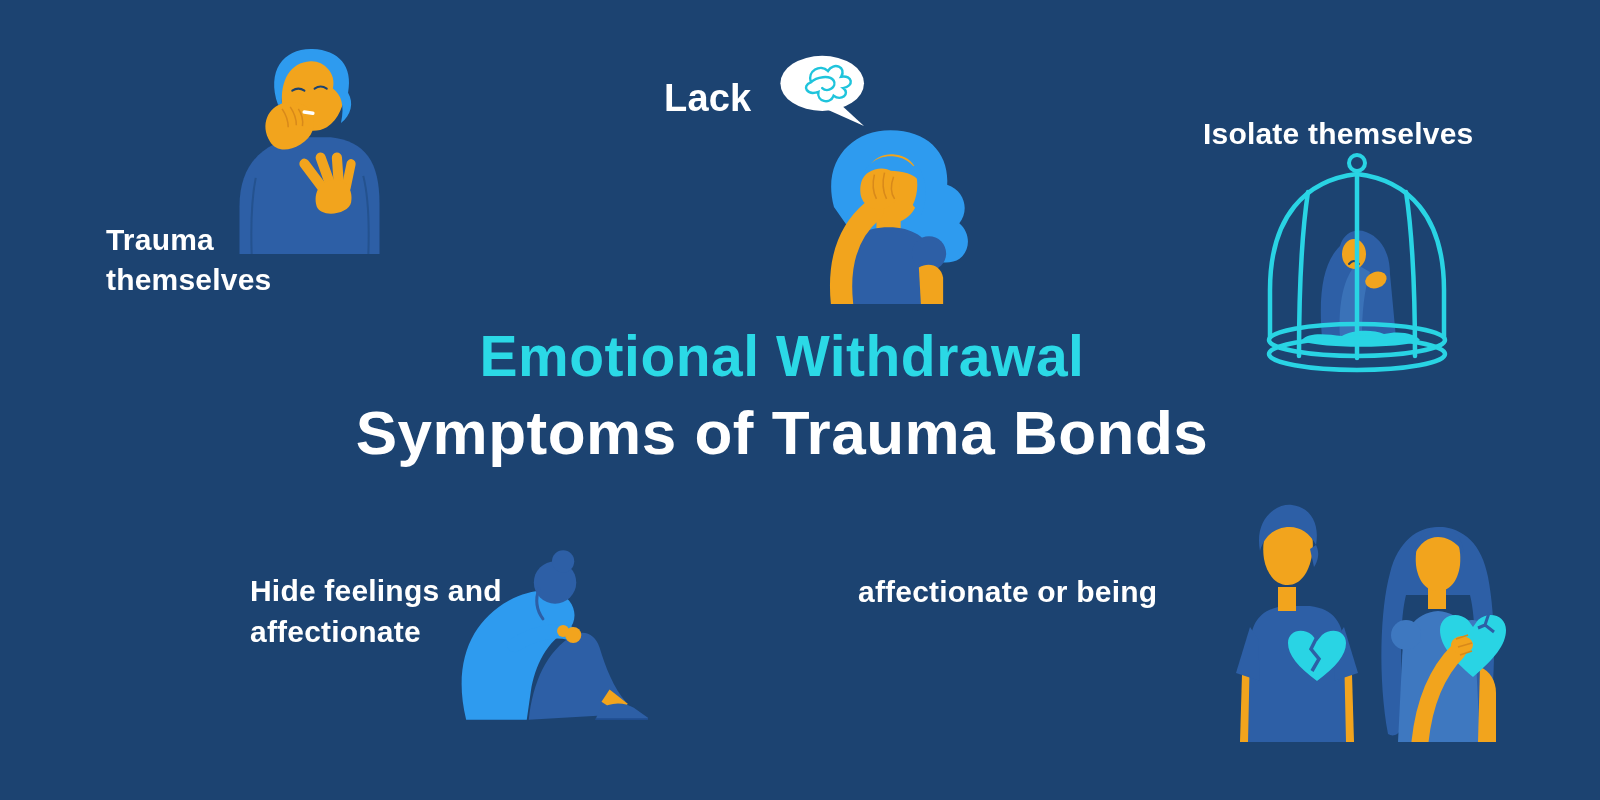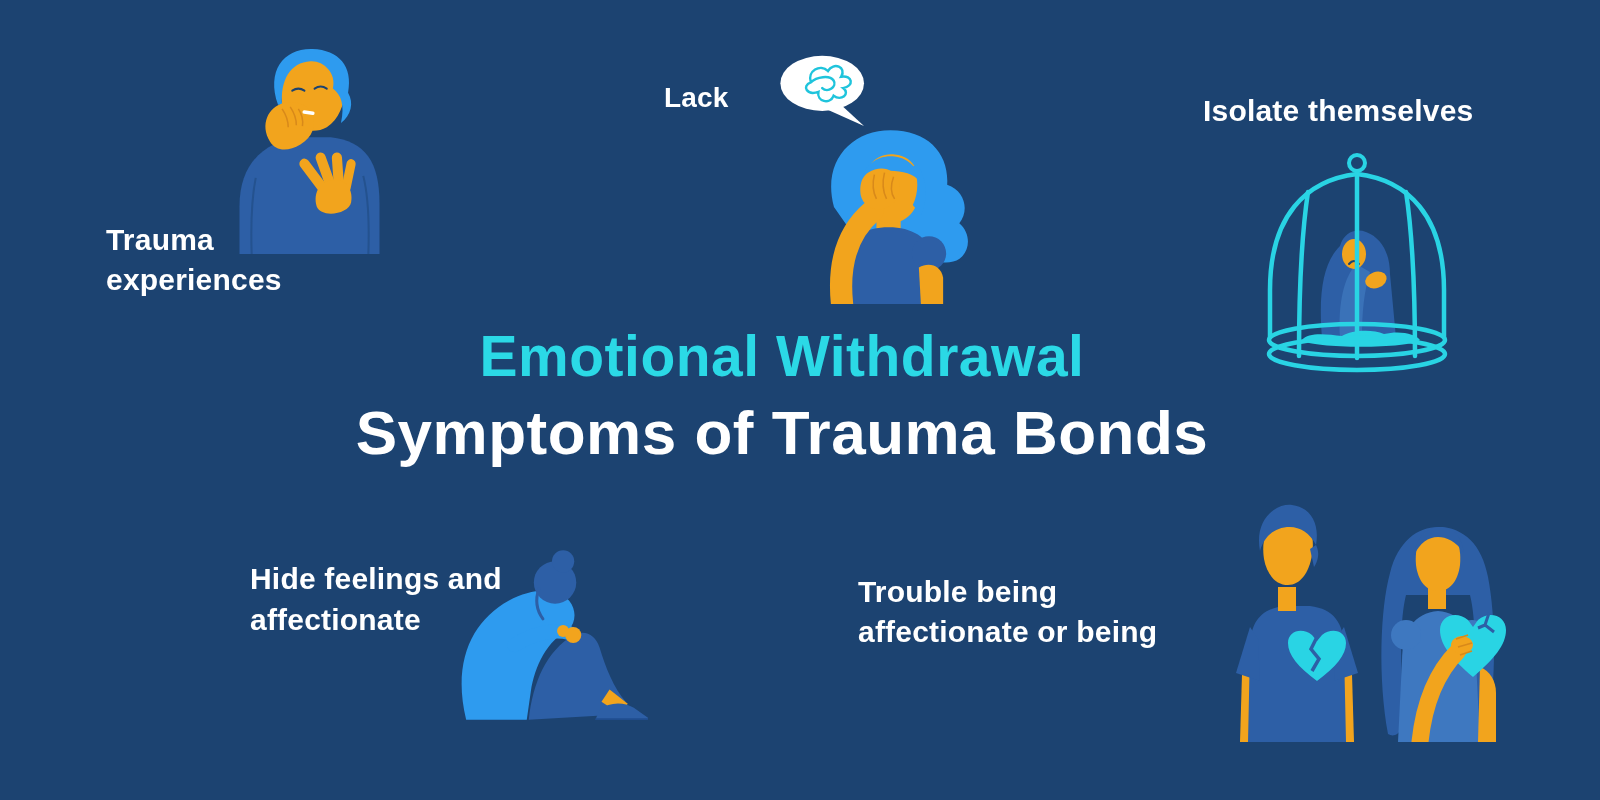--- a/index.html
+++ b/index.html
@@ -44,26 +44,26 @@
       <g stroke="#F2A41D" stroke-linecap="round" fill="none">
         <path d="M96,140 L78,116" stroke-width="10"></path>
         <path d="M104,138 L94,110" stroke-width="10"></path>
         <path d="M112,138 L110,110" stroke-width="10"></path>
         <path d="M119,140 L124,116" stroke-width="9"></path>
       </g>
       <path d="M90,158 C86,144 94,132 108,132 C120,132 126,142 124,154 C122,166 94,170 90,158 Z" fill="#F2A41D"></path>
     </svg>
     <div class="label" style="left:106px;top:220px">
       <span>Trauma</span>
-      <span>experiences</span>
+      <span>themselves</span>
     </div>
   </div>
 
   <div class="group">
-    <div class="label" style="left:664px;top:78px;font-size:28px">
+    <div class="label" style="left:664px;top:78px;font-size:38px">
       <span>Lack</span>
     </div>
     <svg class="illus" style="left:778px;top:52px;width:96px;height:76px" viewBox="0 0 100 80">
       <ellipse cx="46" cy="33" rx="44" ry="29" fill="#FFFFFF"></ellipse>
       <path d="M64,54 L90,78 L50,60 Z" fill="#FFFFFF"></path>
       <path d="M34,32 C30,20 44,12 52,20 C58,10 72,16 66,26 C78,24 80,36 68,38 C76,44 66,52 58,46 C54,56 40,52 42,42 C30,46 24,36 34,32 C40,26 54,24 58,30 C62,36 52,44 46,38" stroke="#1FC4DC" stroke-width="2.6" fill="none" stroke-linecap="round"></path>
     </svg>
     <svg class="illus" style="left:775px;top:114px;width:218px;height:190px" viewBox="0 0 215 188">
       <path d="M58,92 C46,48 74,16 114,16 C152,16 172,40 170,70 C188,76 192,96 182,108 C196,120 192,142 176,146 C162,150 152,142 148,130 L86,132 Z" fill="#2E9BEF"></path>
       <path d="M100,96 L124,96 L124,126 L100,126 Z" fill="#F2A41D"></path>
@@ -73,21 +73,21 @@
       <path d="M58,188 L62,152 C66,124 86,112 112,112 C140,112 156,126 160,152 L163,188 Z" fill="#2D5FA6"></path>
       <circle cx="152" cy="138" r="17" fill="#2D5FA6"></circle>
       <path d="M142,152 C152,146 164,150 166,162 L166,188 L144,188 Z" fill="#F2A41D"></path>
       <path d="M66,188 C62,150 70,118 96,96" stroke="#F2A41D" stroke-width="22" stroke-linecap="round" fill="none"></path>
       <path d="M92,58 C104,50 118,54 122,66 C126,78 118,92 106,94 C94,96 84,88 84,76 C84,68 86,62 92,58 Z" fill="#F2A41D"></path>
       <path d="M98,60 C96,68 96,76 100,84 M108,58 C106,66 106,76 110,84 M117,62 C114,70 114,78 118,84" stroke="#D8891A" stroke-width="1.5" fill="none"></path>
     </svg>
   </div>
 
   <div class="group">
-    <div class="label" style="left:1203px;top:91px">
+    <div class="label" style="left:1203px;top:114px">
       <span>Isolate themselves</span>
     </div>
     <svg class="illus" style="left:1250px;top:150px;width:215px;height:228px" viewBox="0 0 215 228">
       <circle cx="107" cy="13" r="8" stroke="#29D4E4" stroke-width="4" fill="none"></circle>
       <path d="M20,188 L20,140 C20,66 56,30 107,24 C158,30 194,66 194,140 L194,188" stroke="#29D4E4" stroke-width="4.5" fill="none"></path>
       <path d="M72,188 C68,140 74,112 90,96 C94,82 106,78 116,82 C132,88 140,104 140,124 L146,188 Z" fill="#2D5FA6"></path>
       <path d="M90,188 C88,152 94,128 106,114 L120,122 C114,142 112,162 112,188 Z" fill="#3A72B8"></path>
       <ellipse cx="104" cy="104" rx="12" ry="15" fill="#F2A41D"></ellipse>
       <path d="M99,114 Q104,108 109,114" stroke="#1C4371" stroke-width="2" fill="none" stroke-linecap="round"></path>
       <ellipse cx="126" cy="130" rx="11" ry="8" fill="#F2A41D" transform="rotate(-20 126 130)"></ellipse>
@@ -97,42 +97,41 @@
       <ellipse cx="107" cy="204" rx="88" ry="16" stroke="#29D4E4" stroke-width="4.5" fill="none"></ellipse>
     </svg>
   </div>
 
   <div id="title-block">
     <div id="title-line1">Emotional Withdrawal</div>
     <div id="title-line2">Symptoms of Trauma Bonds</div>
   </div>
 
   <div class="group">
-    <div class="label" style="left:250px;top:558px;line-height:41px">
+    <div class="label" style="left:250px;top:570px;line-height:41px">
       <span>Hide feelings and</span>
       <span>affectionate</span>
     </div>
     <svg class="illus" style="left:450px;top:548px;width:202px;height:172px" viewBox="0 0 200 170">
       <path d="M16,170 C2,112 22,72 58,52 C84,38 108,40 118,52 C126,62 124,74 118,80 C96,92 84,116 80,142 L76,170 Z" fill="#2E9BEF"></path>
       <circle cx="104" cy="34" r="21" fill="#2D5FA6"></circle>
       <circle cx="112" cy="13" r="11" fill="#2D5FA6"></circle>
       <path d="M88,40 C84,52 86,62 92,70" stroke="#2D5FA6" stroke-width="3" fill="none" stroke-linecap="round"></path>
       <path d="M78,170 C82,132 96,102 122,86 C134,80 144,86 148,98 C154,118 162,138 174,152 L146,166 Z" fill="#2D5FA6"></path>
       <path d="M64,96 C82,84 104,80 118,84" stroke="#2E9BEF" stroke-width="14" stroke-linecap="round" fill="none"></path>
       <circle cx="122" cy="86" r="8" fill="#F2A41D"></circle>
       <circle cx="112" cy="82" r="6" fill="#F2A41D"></circle>
       <path d="M158,140 L176,154 L168,164 L150,152 Z" fill="#F2A41D"></path>
       <path d="M144,170 L148,160 C158,152 172,152 182,158 L196,168 L196,170 Z" fill="#2D5FA6"></path>
       <path d="M144,170 L196,170" stroke="#1F4D8F" stroke-width="3"></path>
     </svg>
   </div>
 
   <div class="group">
     <div class="label" style="left:858px;top:572px">
-      <span>Trouble being</span>
       <span>affectionate or being</span>
     </div>
     <svg class="illus" style="left:1192px;top:489px;width:325px;height:253px" viewBox="0 0 325 253">
       <g>
         <path d="M50,185 L66,190 L64,253 L48,253 Z" fill="#F2A41D"></path>
         <path d="M160,185 L144,190 L146,253 L162,253 Z" fill="#F2A41D"></path>
         <path d="M56,253 L58,160 C58,134 68,120 92,117 L118,117 C142,120 152,134 152,160 L154,253 Z" fill="#2D5FA6"></path>
         <path d="M58,138 L44,184 L68,192 L66,150 Z" fill="#2D5FA6"></path>
         <path d="M152,138 L166,184 L142,192 L144,150 Z" fill="#2D5FA6"></path>
         <path d="M86,98 L104,98 L104,122 L86,122 Z" fill="#F2A41D"></path>

